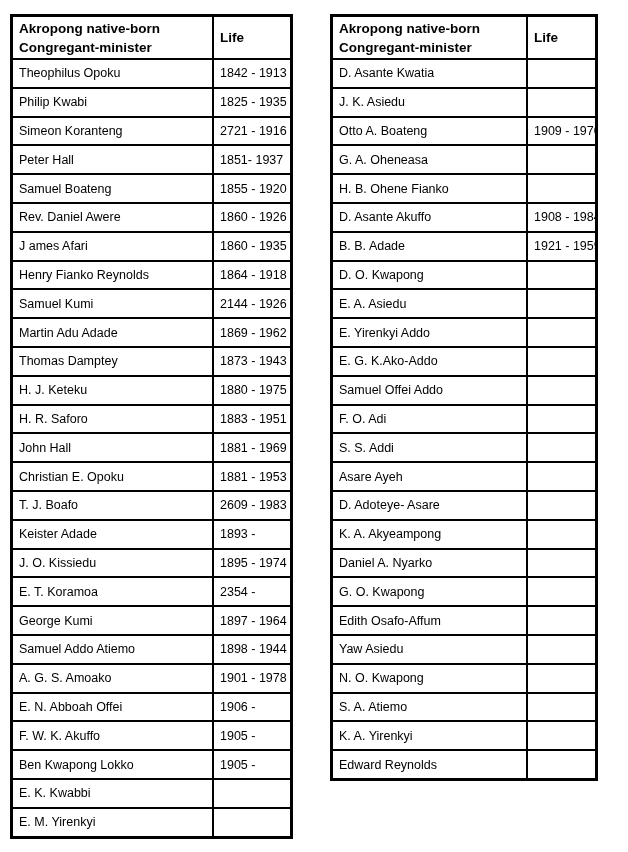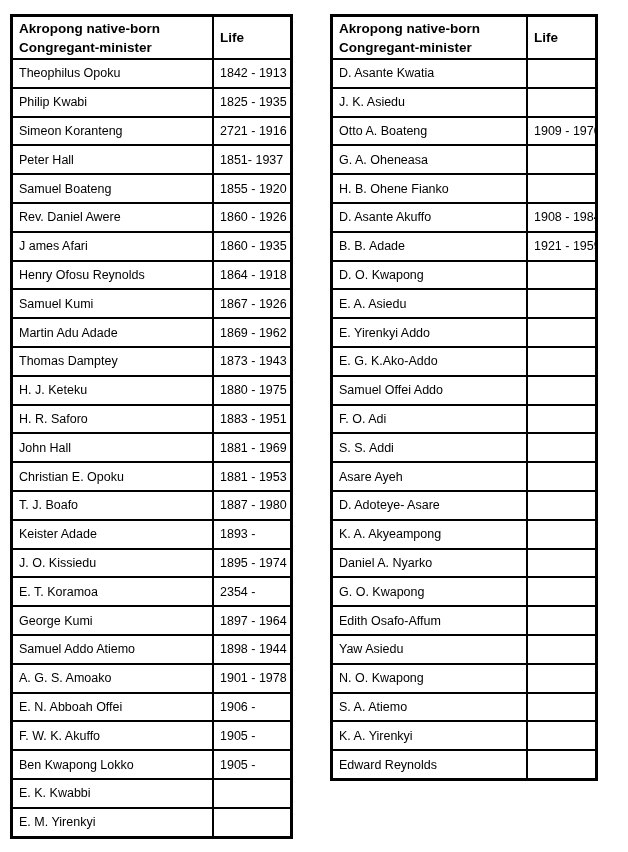--- a/index.html
+++ b/index.html
@@ -82,26 +82,26 @@
       </tr>
       <tr>
         <td>Rev. Daniel Awere</td>
         <td>1860 - 1926</td>
       </tr>
       <tr>
         <td>J ames Afari</td>
         <td>1860 - 1935</td>
       </tr>
       <tr>
-        <td>Henry Ofosu Reynolds</td>
+        <td>Henry Fianko Reynolds</td>
         <td>1864 - 1918</td>
       </tr>
       <tr>
         <td>Samuel Kumi</td>
-        <td>1867 - 1926</td>
+        <td>2144 - 1926</td>
       </tr>
       <tr>
         <td>Martin Adu Adade</td>
         <td>1869 - 1962</td>
       </tr>
       <tr>
         <td>Thomas Damptey</td>
         <td>1873 - 1943</td>
       </tr>
       <tr>
@@ -115,21 +115,21 @@
       <tr>
         <td>John Hall</td>
         <td>1881 - 1969</td>
       </tr>
       <tr>
         <td>Christian E. Opoku</td>
         <td>1881 - 1953</td>
       </tr>
       <tr>
         <td>T. J. Boafo</td>
-        <td>1887 - 1980</td>
+        <td>2609 - 1983</td>
       </tr>
       <tr>
         <td>Keister Adade</td>
         <td>1893 -</td>
       </tr>
       <tr>
         <td>J. O. Kissiedu</td>
         <td>1895 - 1974</td>
       </tr>
       <tr>

